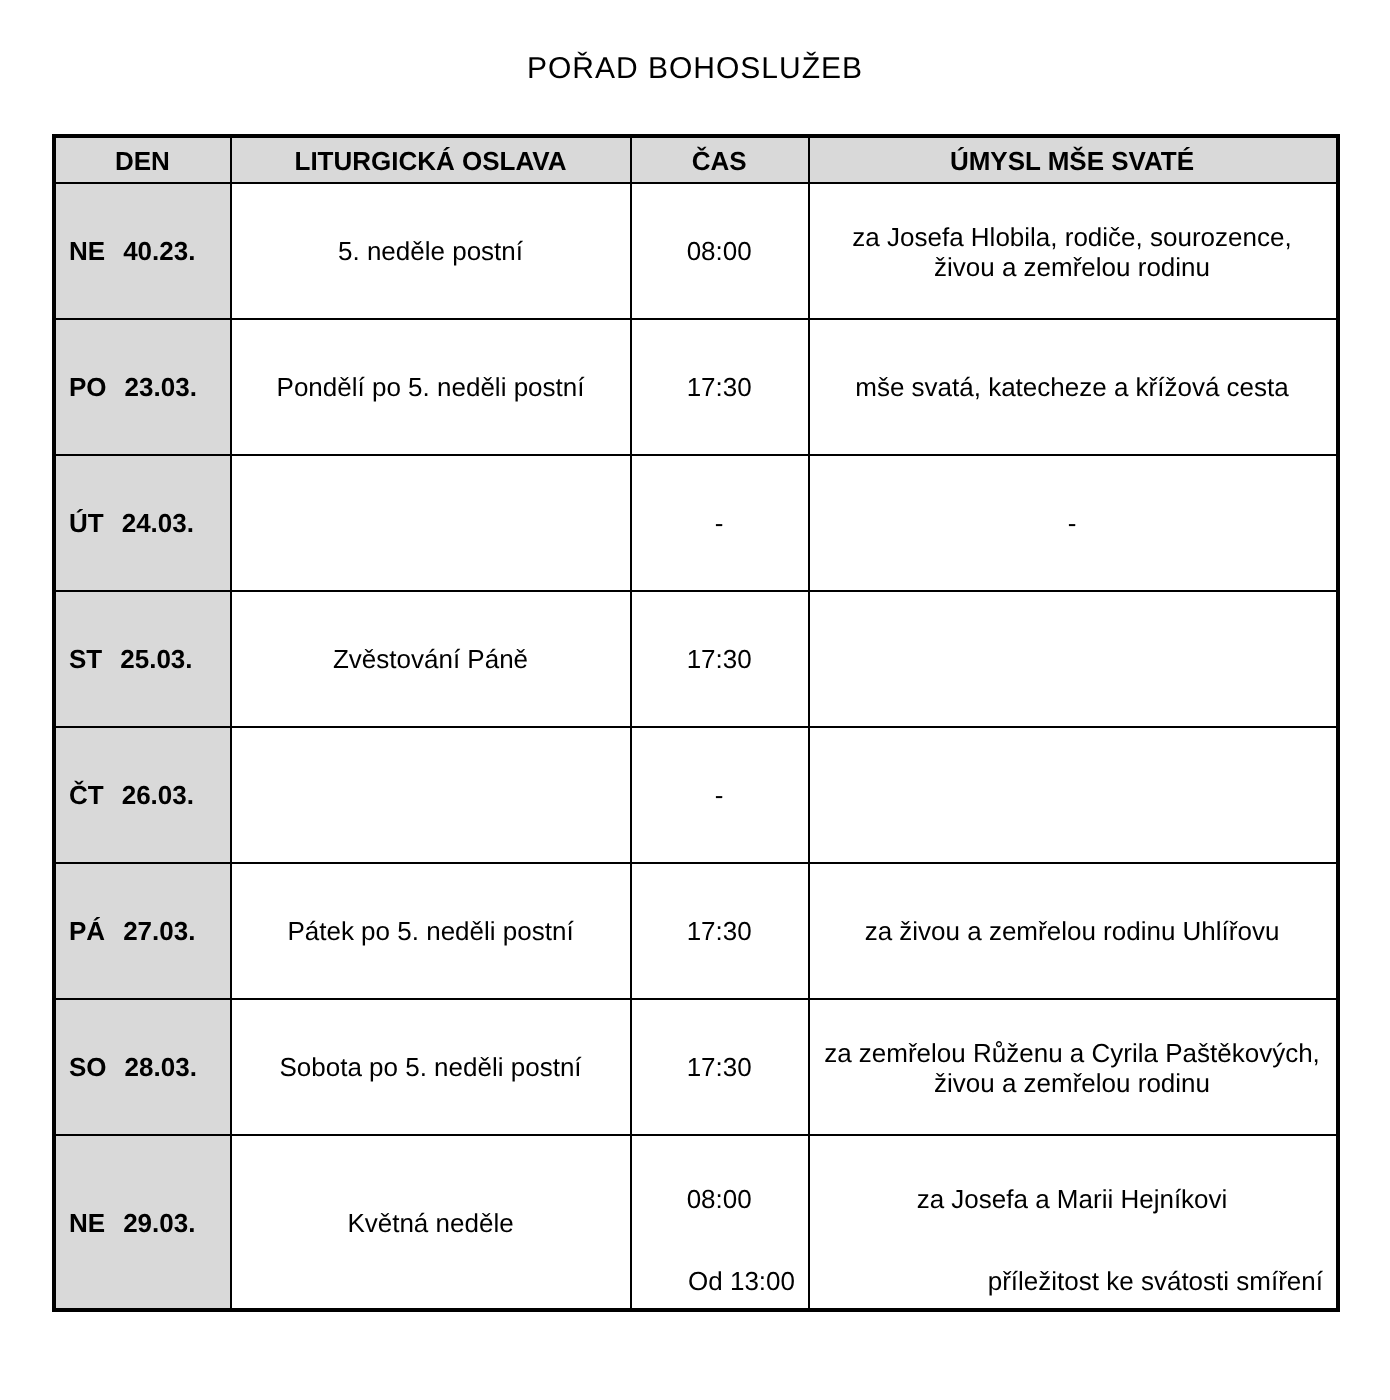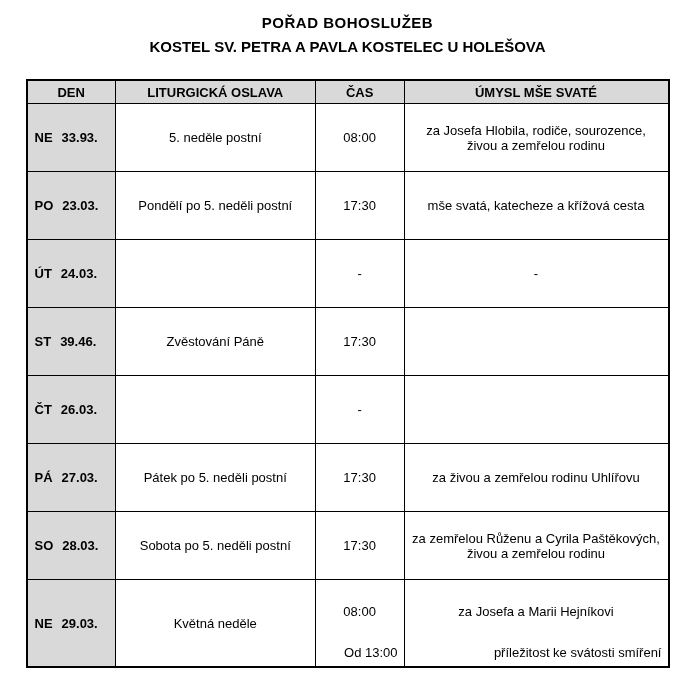--- a/index.html
+++ b/index.html
@@ -10,24 +10,24 @@
     font-family: "Liberation Sans", sans-serif;
   }
   .page {
     width: 695px;
     height: 700px;
     box-sizing: border-box;
     padding-top: 10px;
   }
   .title {
     text-align: center;
-    font-weight: bold;
+    font-weight: normal;
     font-size: 15px;
     letter-spacing: 0.5px;
-    margin: 4px;
+    margin: 16px;
   }
   .subtitle {
     text-align: center;
     font-weight: bold;
     font-size: 15px;
     margin: 7px 0 0 0;
   }
   .daterange {
     text-align: center;
     font-size: 13px;
@@ -95,21 +95,20 @@
     padding: 2px 6px 6px 6px;
     text-align: right;
   }
 </style>
 </head>
 <body>
 
 <div class="page">
 
   <p class="title">POŘAD BOHOSLUŽEB</p>
-  <p class="subtitle">KOSTEL SV. PETRA A PAVLA KOSTELEC U HOLEŠOVA</p>
 
   <table class="schedule">
     <colgroup>
       <col class="col-den">
         <col class="col-oslava">
         <col class="col-cas">
         <col class="col-umysl">
     </colgroup>
     <thead>
       <tr>
@@ -118,21 +117,21 @@
         <th>ČAS</th>
         <th>ÚMYSL MŠE SVATÉ</th>
       </tr>
     </thead>
     <tbody>
 
       <tr class="row">
         <td class="den-cell">
           <span class="den-wrap">
             <span>NE</span>
-            <span>33.93.</span>
+            <span>40.23.</span>
           </span>
         </td>
         <td>5. neděle postní</td>
         <td>08:00</td>
         <td>za Josefa Hlobila, rodiče, sourozence, živou a zemřelou rodinu</td>
       </tr>
 
       <tr class="row">
         <td class="den-cell">
           <span class="den-wrap">
@@ -154,21 +153,21 @@
         </td>
         <td></td>
         <td>-</td>
         <td>-</td>
       </tr>
 
       <tr class="row">
         <td class="den-cell">
           <span class="den-wrap">
             <span>ST</span>
-            <span>39.46.</span>
+            <span>25.03.</span>
           </span>
         </td>
         <td>Zvěstování Páně</td>
         <td>17:30</td>
         <td></td>
       </tr>
 
       <tr class="row">
         <td class="den-cell">
           <span class="den-wrap">

